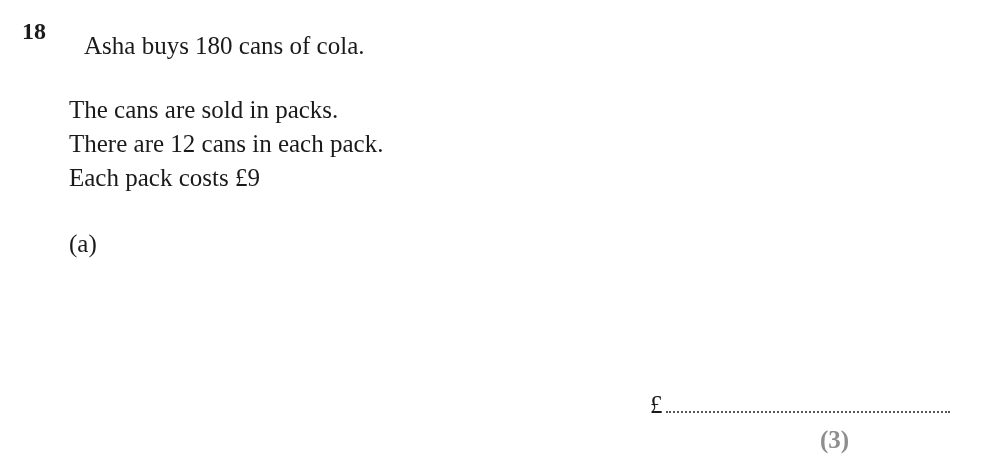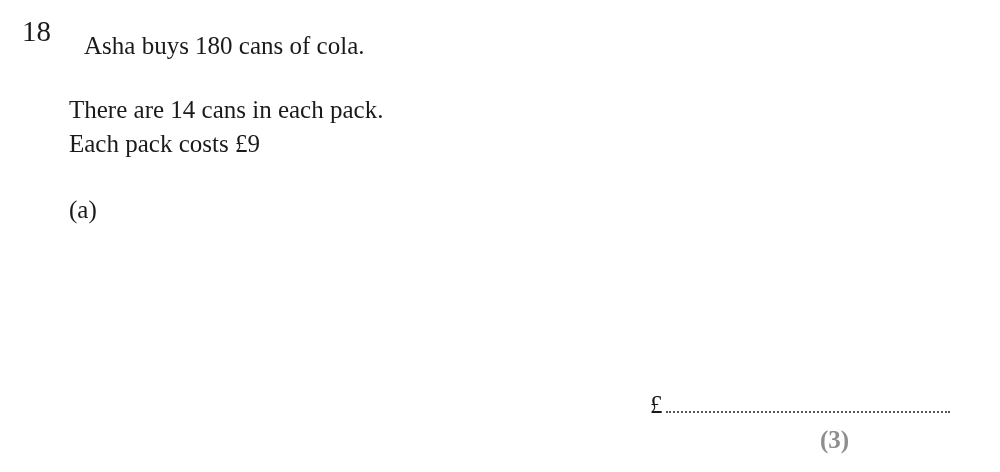--- a/index.html
+++ b/index.html
@@ -22,22 +22,22 @@
   .question {
     position: absolute;
     left: 22px;
     top: 14px;
     width: 940px;
   }
   .q-number {
     position: absolute;
     left: 0px;
     top: 0px;
-    font-weight: normal;
-    font-size: 29px;
+    font-weight: bold;
+    font-size: 24px;
     line-height: 34px;
   }
   .q-body {
     position: absolute;
     left: 47px;
     top: 0px;
     width: 890px;
   }
   .stem {
     font-size: 25px;
@@ -101,21 +101,22 @@
 
   <div class="question">
 
     <div class="q-number">18</div>
 
     <div class="q-body">
 
       <p class="stem">Asha buys 180 cans of cola.</p>
 
       <div class="block">
-        <p>There are 14 cans in each pack.</p>
+        <p>The cans are sold in packs.</p>
+        <p>There are 12 cans in each pack.</p>
         <p>Each pack costs £9</p>
       </div>
 
       <div class="part">
         <span class="part-label">(a)</span>
       </div>
 
     </div>
   </div>
 

